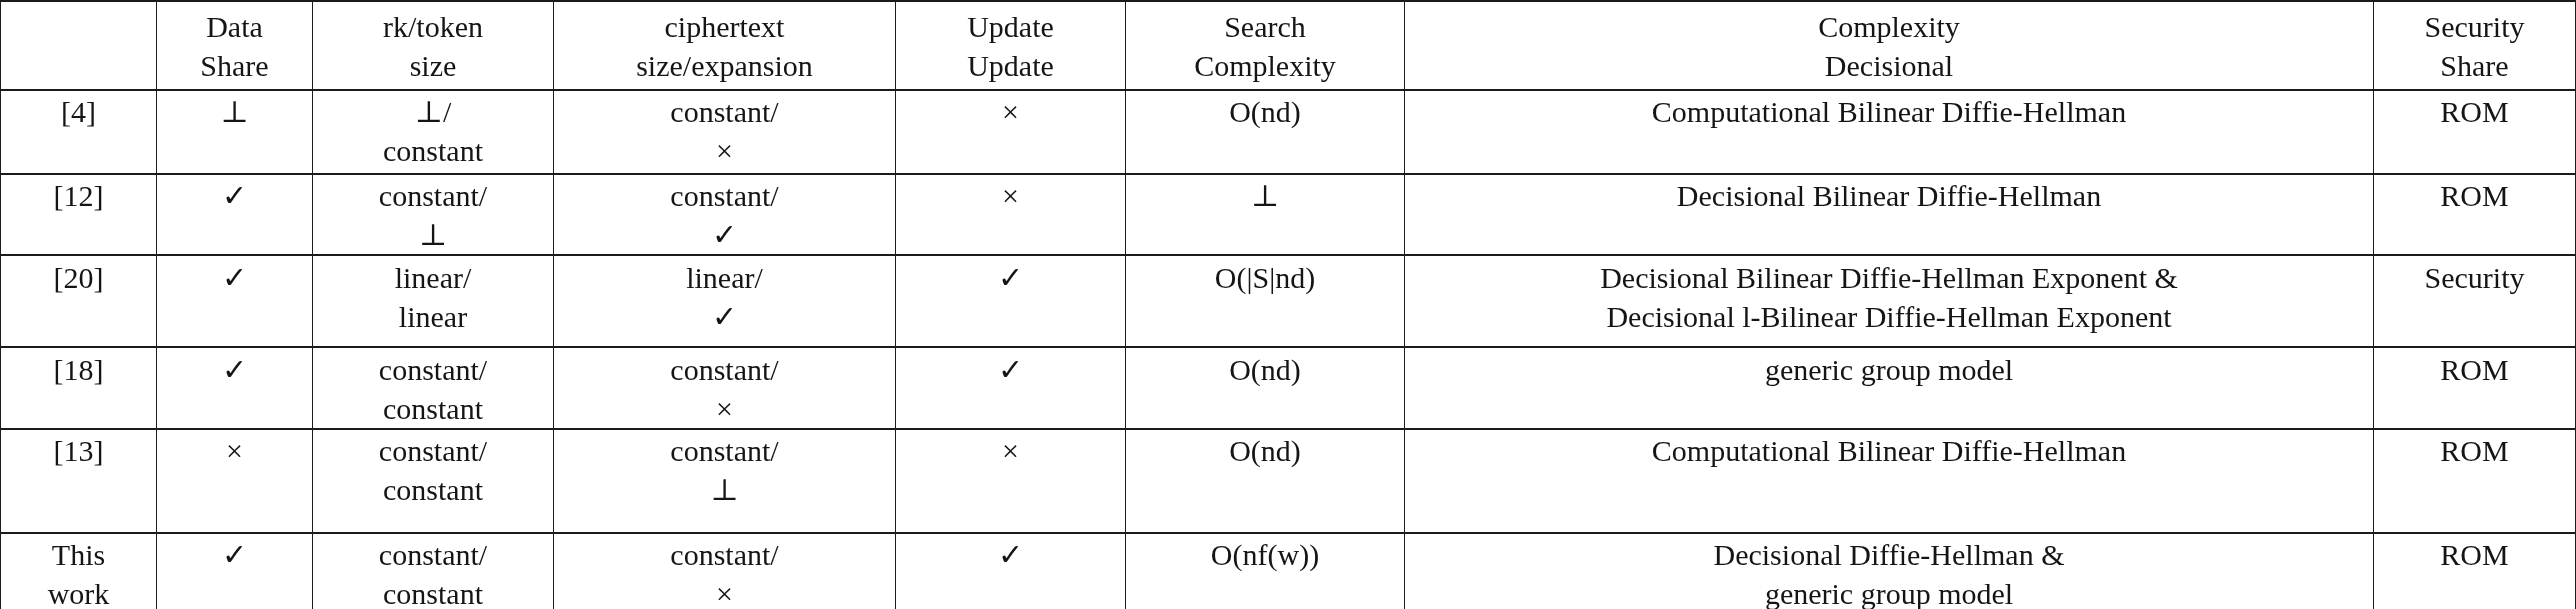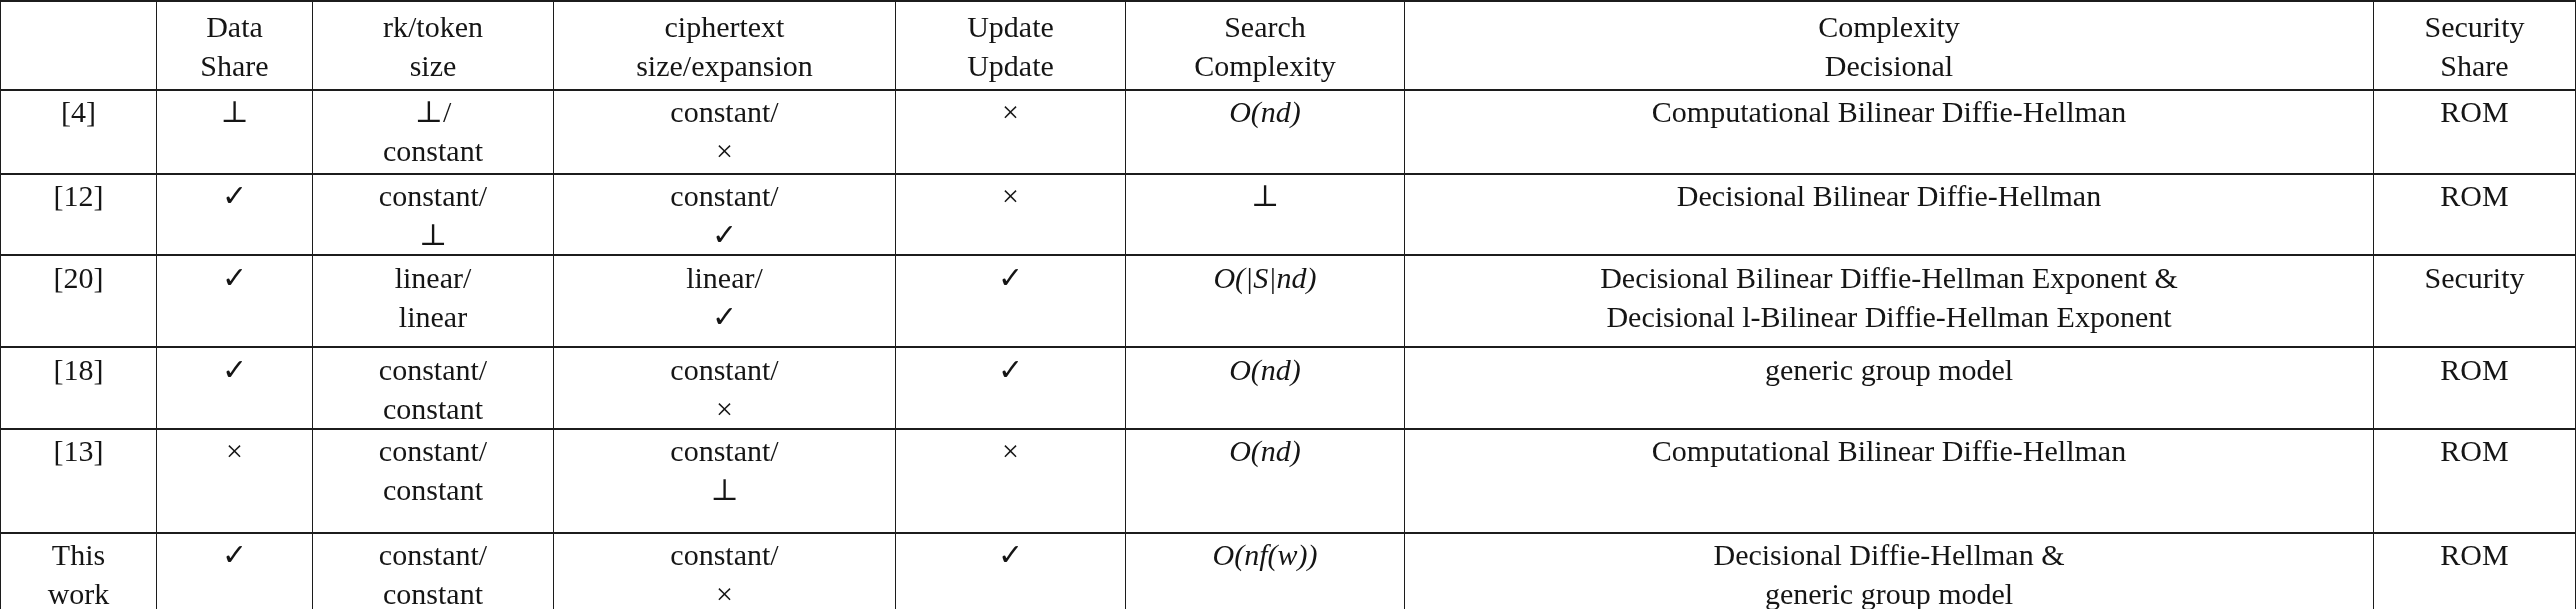--- a/index.html
+++ b/index.html
@@ -25,21 +25,21 @@
     padding: 1.3px 2.5px 0 2.5px;
     overflow: hidden;
   }
   .paper-table th { font-weight: normal; padding-top: 5px; }
   .ln {
     display: block;
     line-height: 39px;
     white-space: nowrap;
   }
   .ln:empty { min-height: 0; line-height: 0; }
-  td.math .ln { font-style: italic; }
+  td.math .ln { }
 </style>
 </head>
 <body>
 
 <table class="paper-table">
   <colgroup>
     <col style="width:156px">
       <col style="width:156px">
       <col style="width:241px">
       <col style="width:342px">

